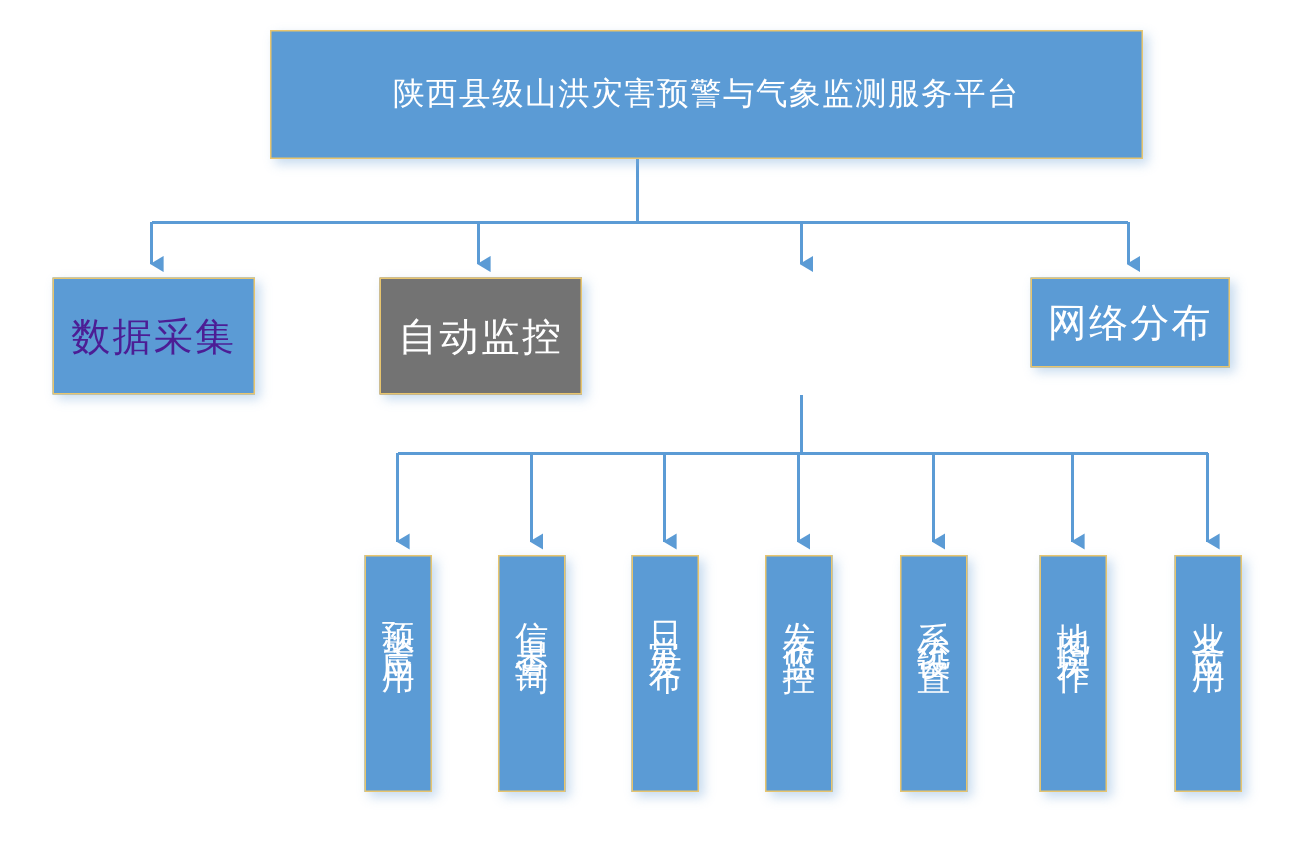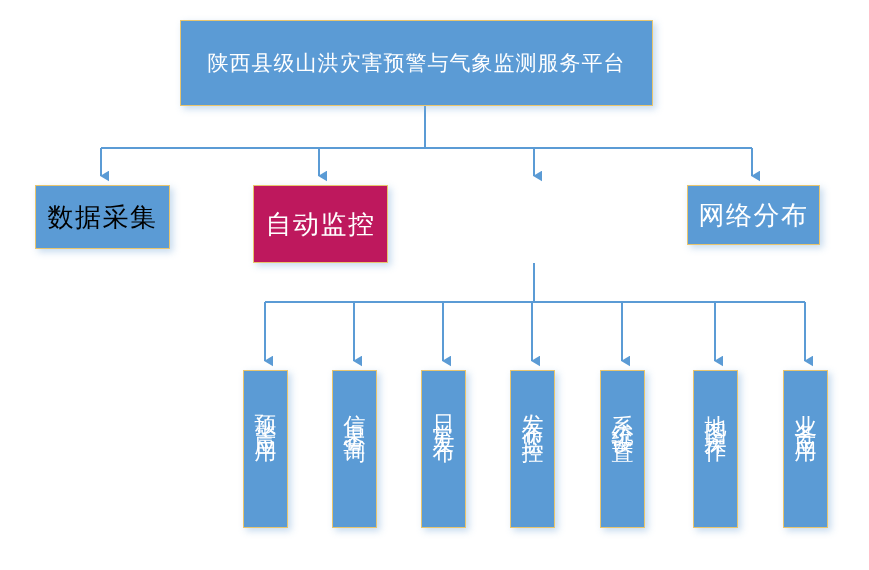--- a/index.html
+++ b/index.html
@@ -111,28 +111,28 @@
       <path d="M265,302 L265,361" marker-end="url(#arrow-down)"></path>
       <path d="M354,302 L354,361" marker-end="url(#arrow-down)"></path>
       <path d="M443,302 L443,361" marker-end="url(#arrow-down)"></path>
       <path d="M532,302 L532,361" marker-end="url(#arrow-down)"></path>
       <path d="M622,302 L622,361" marker-end="url(#arrow-down)"></path>
       <path d="M715,302 L715,361" marker-end="url(#arrow-down)"></path>
       <path d="M805,302 L805,361" marker-end="url(#arrow-down)"></path>
     </g>
   </svg>
 
-  <div class="node level-0" style="left: 180px; top: 20px; width: 473px; height: 86px; background: rgb(91, 155, 213); border-color: rgb(232, 197, 110); color: rgb(255, 255, 255);">
+  <div class="node level-0" style="left: 180px; top: 20px; width: 582px; height: 86px; background: rgb(91, 155, 213); border-color: rgb(232, 197, 110); color: rgb(255, 255, 255);">
     <span class="node-label">陕西县级山洪灾害预警与气象监测服务平台</span>
   </div>
 
-  <div class="node level-1" style="left: 35px; top: 185px; width: 135px; height: 64px; background: rgb(91, 155, 213); border-color: rgb(232, 197, 110); color: #000000;">
+  <div class="node level-1" style="left: 35px; top: 185px; width: 135px; height: 78px; background: rgb(91, 155, 213); border-color: rgb(232, 197, 110); color: #4c1d95;">
     <span class="node-label">数据采集</span>
   </div>
-  <div class="node level-1" style="left: 253px; top: 185px; width: 135px; height: 78px; background: #be185d; border-color: rgb(232, 197, 110); color: rgb(255, 255, 255);">
+  <div class="node level-1" style="left: 253px; top: 185px; width: 135px; height: 78px; background: #737373; border-color: rgb(232, 197, 110); color: rgb(255, 255, 255);">
     <span class="node-label">自动监控</span>
   </div>
   <div class="node level-1" style="left: 687px; top: 185px; width: 133px; height: 60px; background: rgb(91, 155, 213); border-color: rgb(232, 197, 110); color: rgb(255, 255, 255);">
     <span class="node-label">网络分布</span>
   </div>
 
   <div class="node level-2" style="left: 243px; top: 370px; width: 45px; height: 158px; background: rgb(91, 155, 213); border-color: rgb(232, 197, 110); color: rgb(255, 255, 255);">
     <span class="node-label">预警应用</span>
   </div>
   <div class="node level-2" style="left: 332px; top: 370px; width: 45px; height: 158px; background: rgb(91, 155, 213); border-color: rgb(232, 197, 110); color: rgb(255, 255, 255);">

